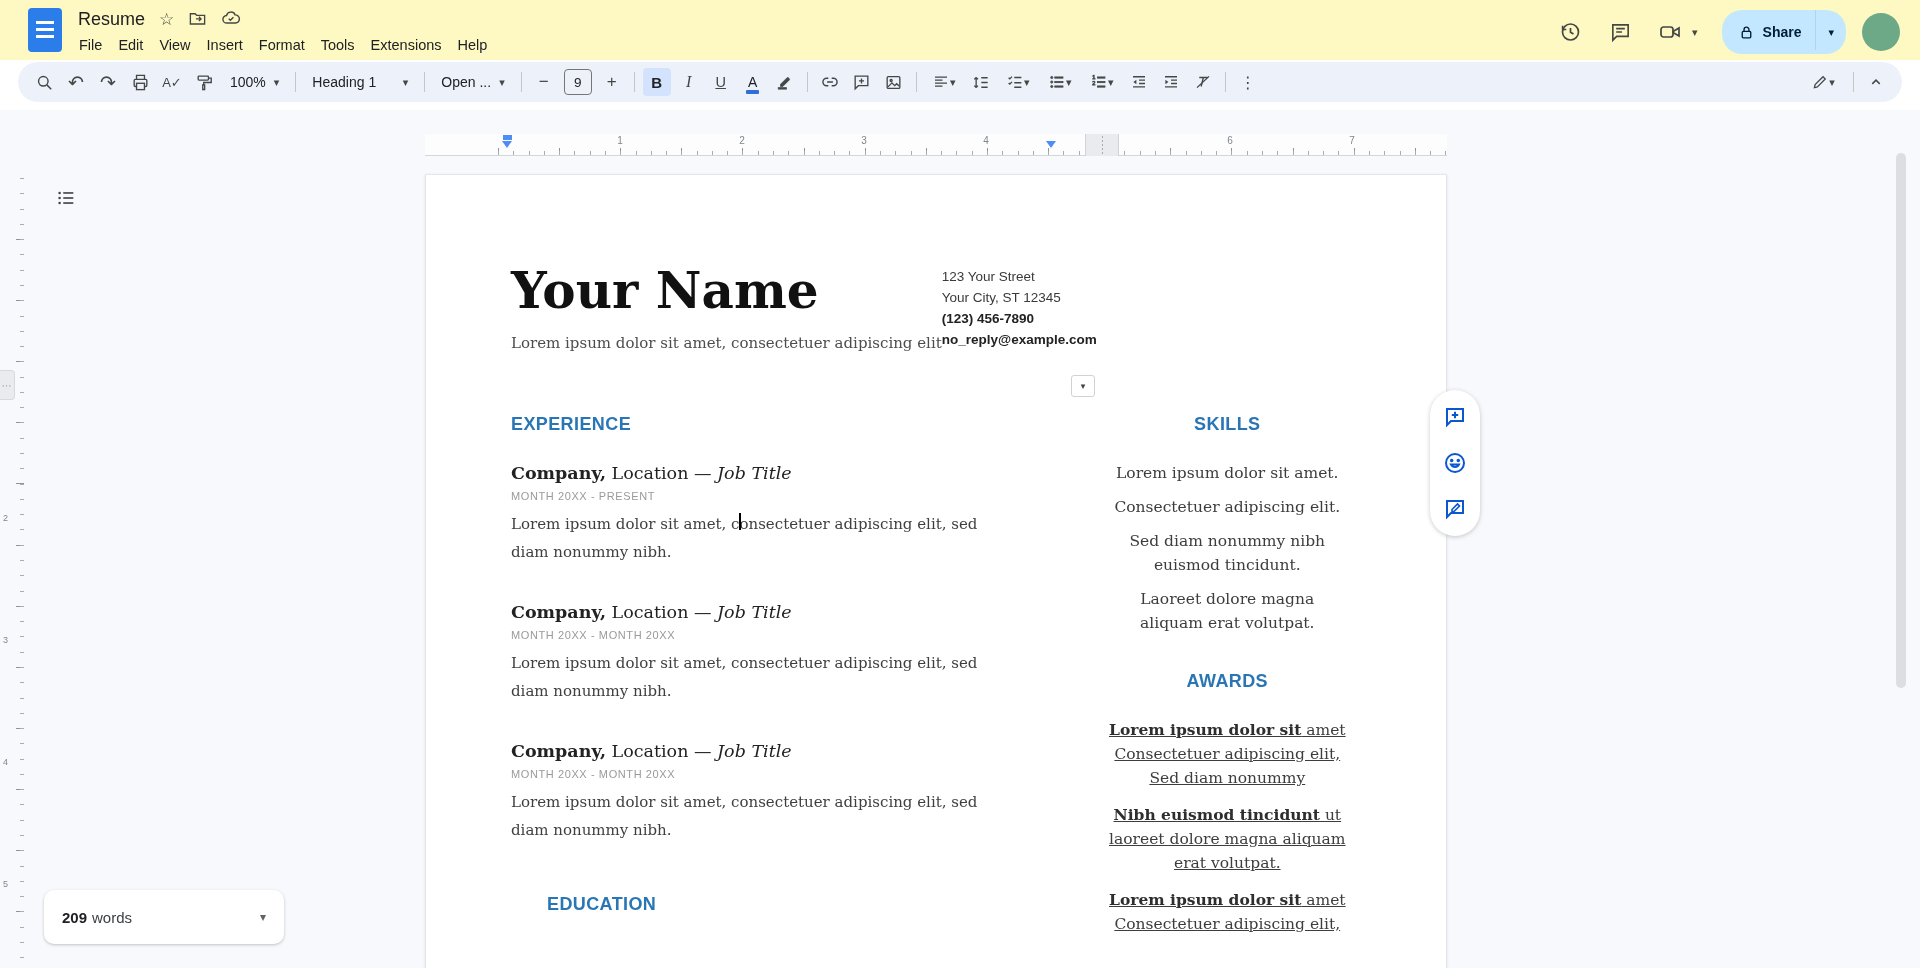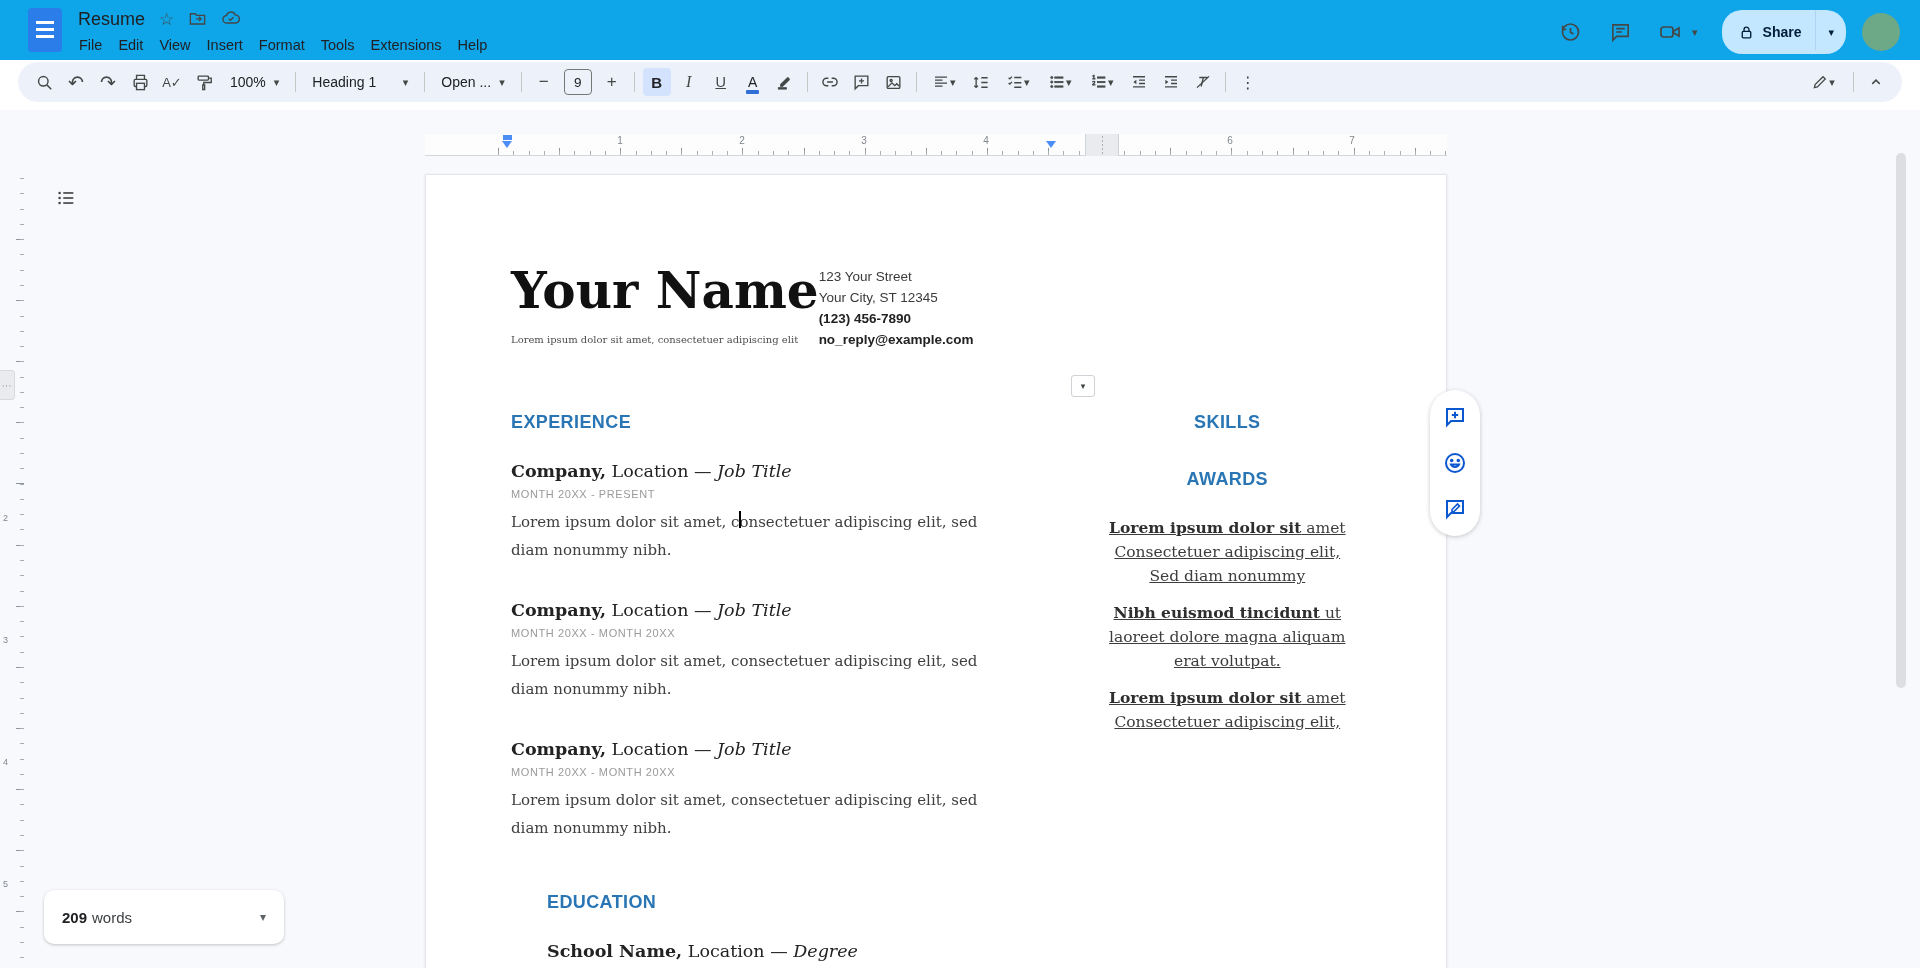--- a/index.html
+++ b/index.html
@@ -1,20 +1,20 @@
 <!DOCTYPE html>
 <html><head>
 <meta charset="utf-8">
 <style>
   * { margin:0; padding:0; box-sizing:border-box; }
   html,body { width:1920px; height:970px; overflow:hidden; background:#fff;
     font-family:"Liberation Sans", sans-serif; }
 
   
-  .appbar { position:relative; height:60px; background:#0ea5e9; }
+  .appbar { position:relative; height:60px; background:#fef9c3; }
   .docs-logo { position:absolute; left:28px; top:8px; width:34px; height:44px;
     background:#2b7de9; border-radius:4px; }
   .docs-logo:before { content:""; position:absolute; left:8px; top:13px; width:18px; height:3px;
     background:#fff; box-shadow:0 7px 0 #fff, 0 14px 0 #fff; }
   .title-block { position:absolute; left:78px; top:8px; }
   .title-row { display:flex; align-items:center; gap:14px; }
   .doc-title { font-size:18px; color:#202124; }
   .title-ico { color:#444746; font-size:17px; line-height:1; cursor:pointer; }
   .menubar { display:flex; margin-top:4px; margin-left:-7px; }
   .menubar span { font-size:14.5px; color:#202124; padding:2px 8px; border-radius:8px; cursor:pointer; }
@@ -94,21 +94,21 @@
     font-size:10px; display:flex; align-items:center; justify-content:center; letter-spacing:1px;
     cursor:pointer; }
 
   
   .page { position:absolute; left:425px; top:64px; width:1022px; height:1200px; background:#fff;
     border:1px solid #e3e6ea; box-shadow:0 1px 3px rgba(60,64,67,.12);
     padding:88px 99px 0 85px; font-family:"DejaVu Serif", serif; color:#3d3d3d; }
   .doc-header { display:flex; }
   .doc-name { font-size:50px; font-weight:bold; color:#111; letter-spacing:0; line-height:1.1;
     font-family:"DejaVu Serif", serif; flex:1; }
-  .doc-tagline { font-size:10px; color:#4d4d4d; margin-top:16px; }
+  .doc-tagline { font-size:15px; color:#4d4d4d; margin-top:16px; }
   .contact { width:240px; font-family:"Liberation Sans", sans-serif; font-size:13.5px;
     color:#3a3a3a; line-height:21px; padding-top:3px; }
   .contact p:nth-child(n+3) { font-weight:bold; color:#222; }
   .tbl-drop { position:absolute; left:645px; top:200px; width:24px; height:22px; background:#fff;
     border:1px solid #cfd2d6; border-radius:3px; display:flex; align-items:center;
     justify-content:center; font-size:9px; color:#3c4043; cursor:pointer; }
 
   .columns { display:flex; margin-top:62px; }
   .col-left { width:497px; }
   .col-gap { width:101px; }
@@ -473,35 +473,35 @@
             <span>Location</span>
             <span>—</span>
             <span class="jt">Job Title</span>
           </div>
           <div class="entry-dates">MONTH 20XX - MONTH 20XX</div>
           <div class="entry-body">Lorem ipsum dolor sit amet, consectetuer adipiscing elit, sed diam nonummy nibh.</div>
         </div>
 
         <div class="edu-sec">
           <div class="sec-head">EDUCATION</div>
-          <div class="entry">
-            <div class="entry-title">
-              <span class="co">School Name,</span>
-              <span>Location</span>
-              <span>—</span>
-              <span class="jt">Degree</span>
-            </div>
-          </div>
         </div>
       </div>
 
       <div class="col-gap"></div>
 
       <div class="col-right">
         <div class="sec-head">SKILLS</div>
+        <div class="skills-list">
+          <p class="skill-item">Lorem ipsum dolor sit amet.</p>
+          <p class="skill-item">Consectetuer adipiscing elit.</p>
+          <p class="skill-item">Sed diam nonummy nibh
+euismod tincidunt.</p>
+          <p class="skill-item">Laoreet dolore magna
+aliquam erat volutpat.</p>
+        </div>
 
         <div class="awards-sec">
           <div class="sec-head">AWARDS</div>
           <div class="awards-list">
             <p class="award-item"><span class="lead">Lorem ipsum dolor sit</span><span> amet
 Consectetuer adipiscing elit,
 Sed diam nonummy</span></p>
             <p class="award-item"><span class="lead">Nibh euismod tincidunt</span><span> ut
 laoreet dolore magna aliquam
 erat volutpat.</span></p>

